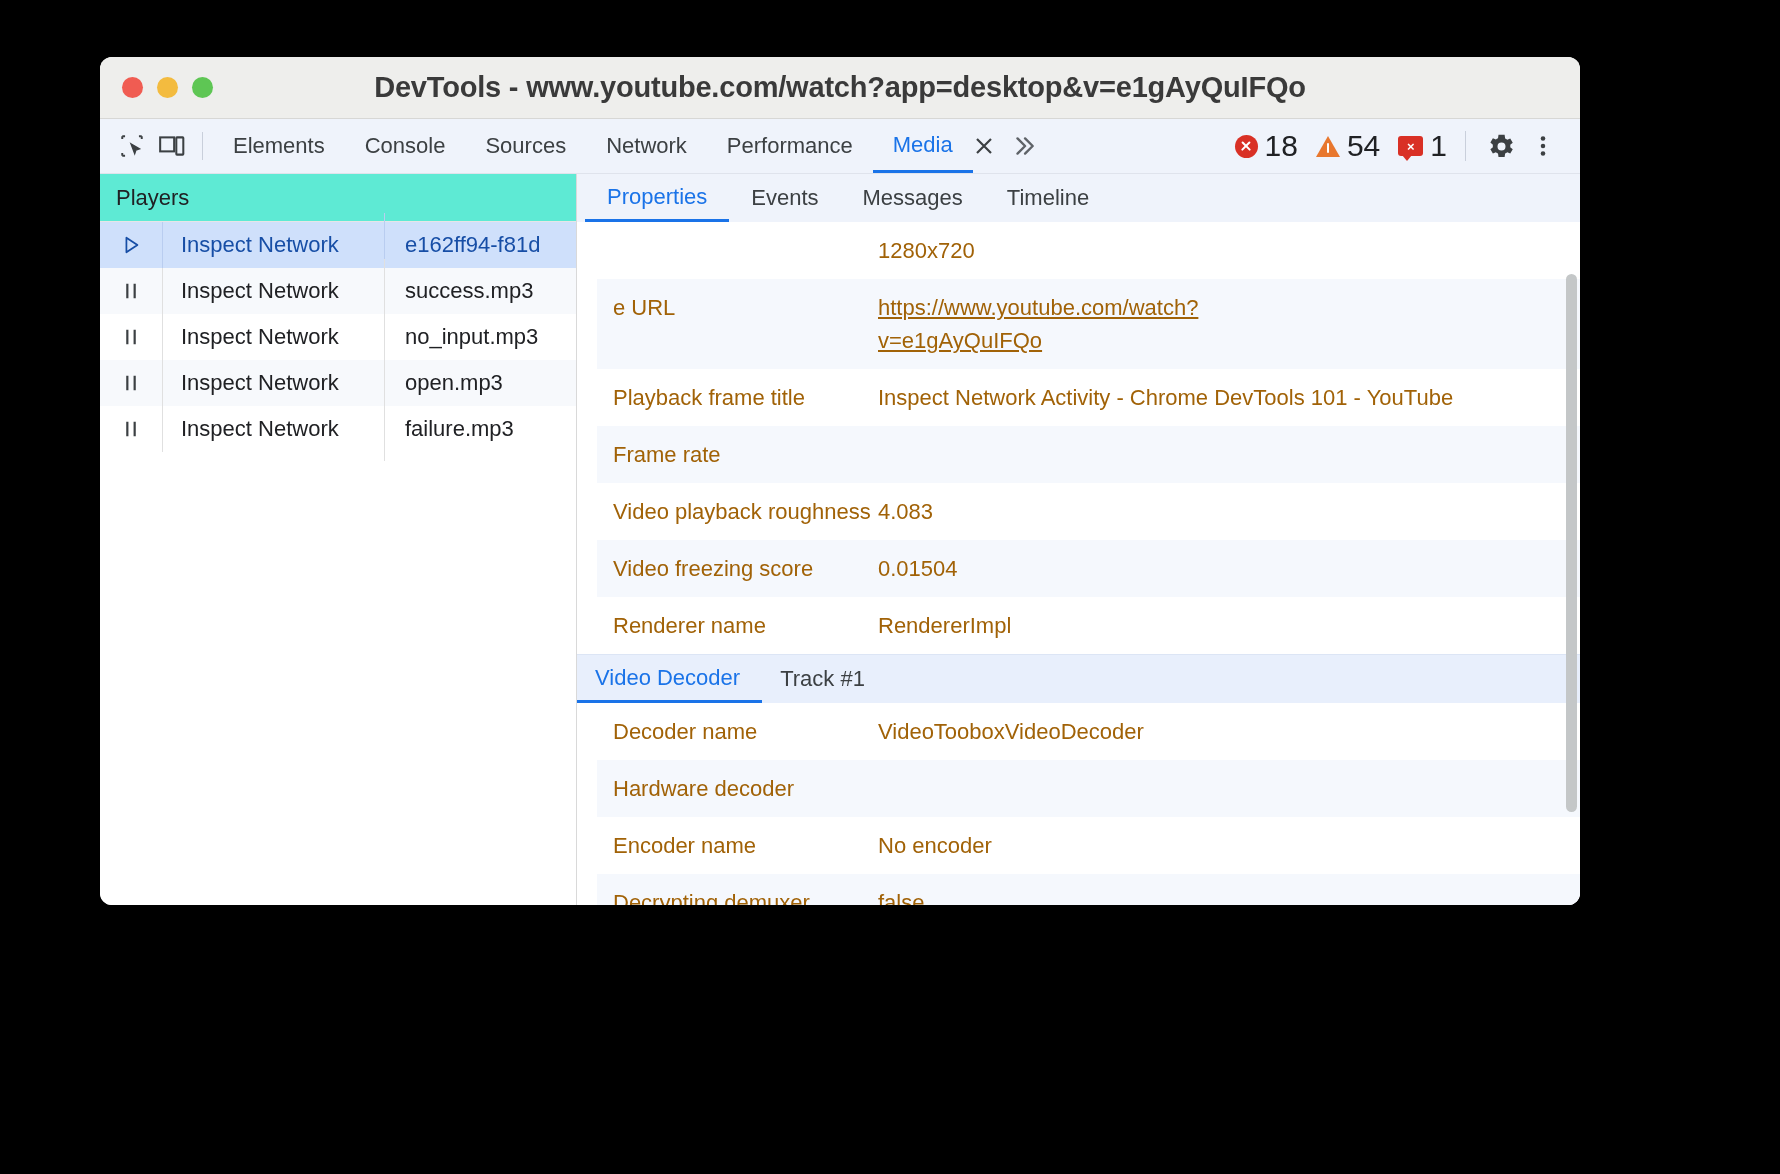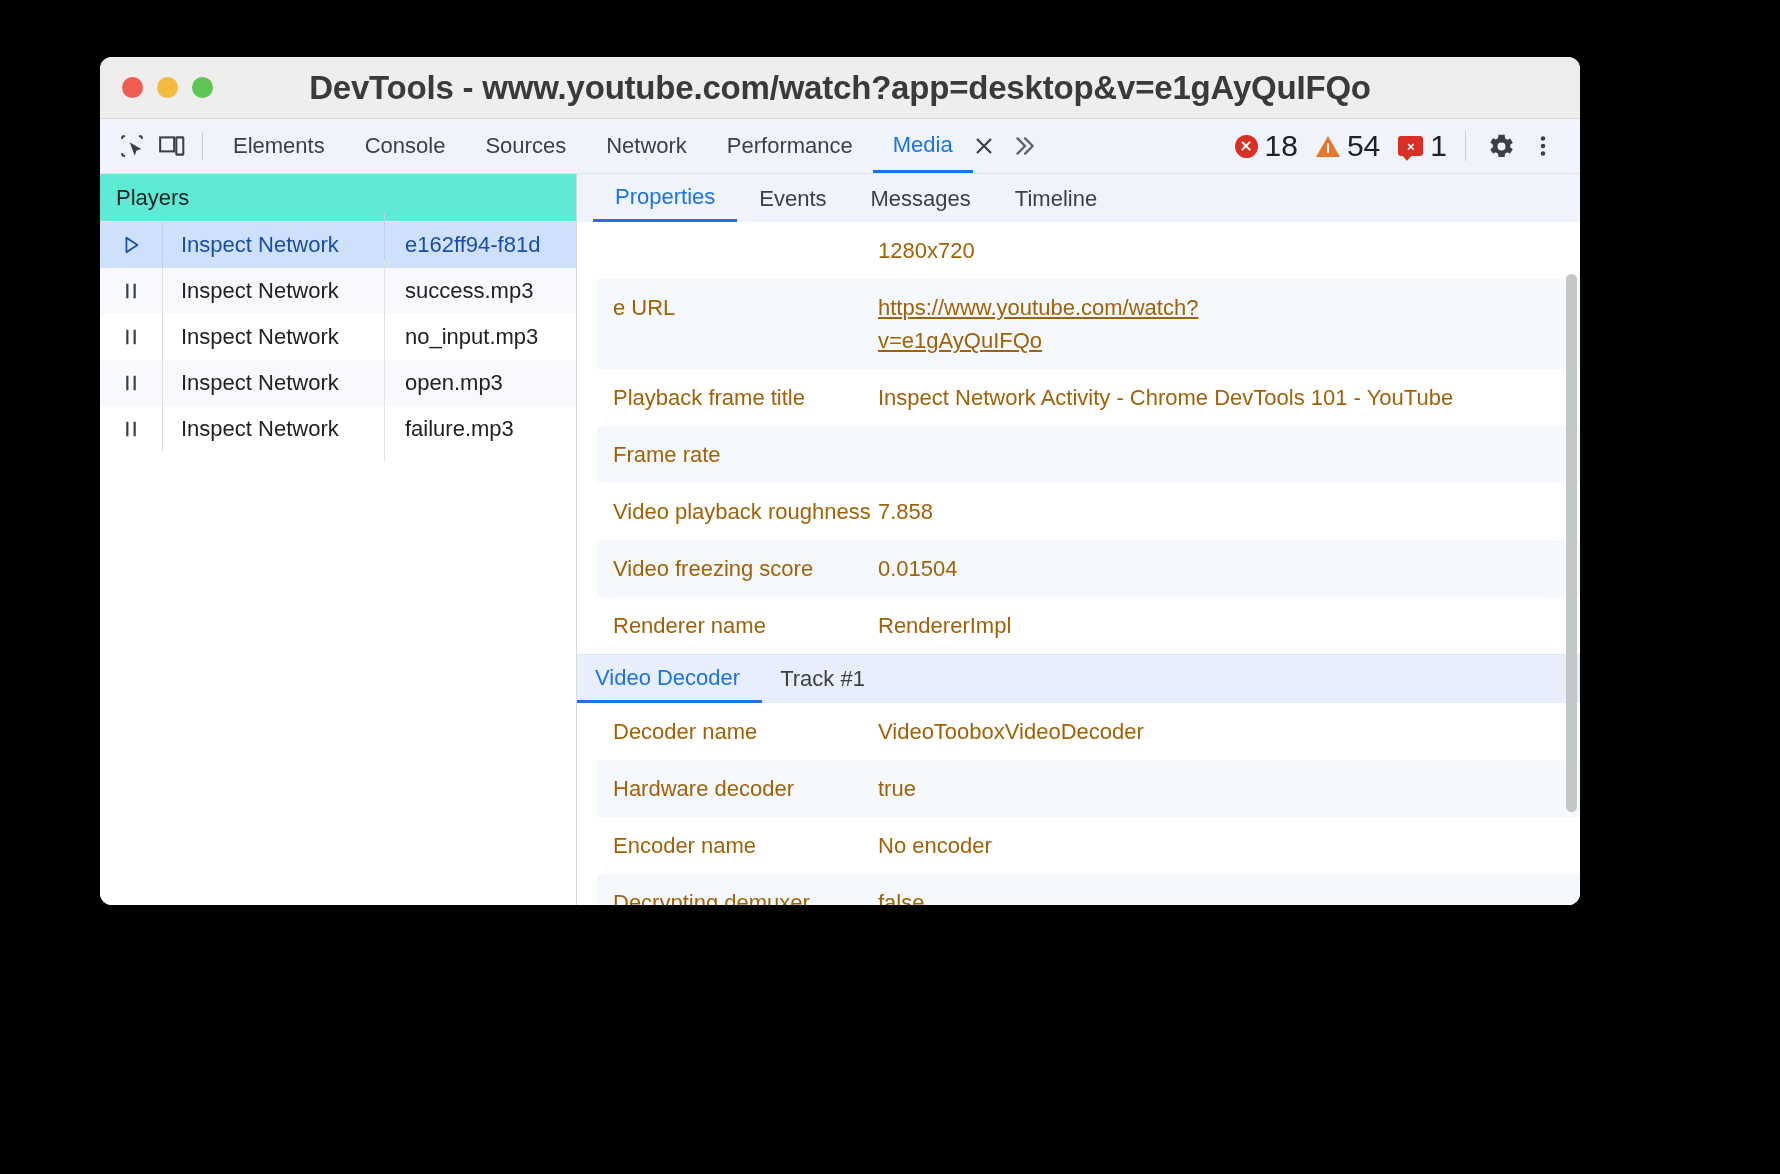--- a/index.html
+++ b/index.html
@@ -29,21 +29,21 @@
     border-bottom: 1px solid #d7d7d5;
     display: flex; align-items: center;
   }
   .traffic { display: flex; gap: 14px; margin-left: 22px; }
   .dot { width: 21px; height: 21px; border-radius: 50%; }
   .dot.red    { background: #f05c52; }
   .dot.yellow { background: #f3bb3f; }
   .dot.green  { background: #5ec654; }
   .title-text {
     position: absolute; left: 0; right: 0; text-align: center;
-    font-size: 33px; font-weight: bold; color: #3a3a3a;
+    font-size: 29px; font-weight: bold; color: #3a3a3a;
     letter-spacing: -0.2px;
     pointer-events: none;
   }
 
   
   .toolbar {
     height: 55px;
     background: #eff3fb;
     border-bottom: 1px solid #dfe3ec;
     display: flex; align-items: center;
@@ -184,22 +184,22 @@
   .details-pane {
     flex: 1;
     background: #fff;
     display: flex; flex-direction: column;
     position: relative;
     overflow: hidden;
   }
   .detail-tabs {
     height: 48px;
     background: #eff3fb;
-    display: flex; align-items: flex-end;
-    padding-left: 16px;
+    display: flex; align-items: center;
+    padding-left: 8px;
   }
   .detail-tab {
     font-size: 22px; color: #3c4043;
     padding: 0 22px; height: 47px;
     display: flex; align-items: center;
   }
   .detail-tab.active { color: #1a73e8; border-bottom: 3px solid #1a73e8; }
 
   .prop-scroll {
     flex: 1;
@@ -429,21 +429,21 @@
           <div class="prop-key">Playback frame title</div>
           <div class="prop-val">Inspect Network Activity - Chrome DevTools 101 - YouTube</div>
         </div>
 
         <div class="prop-row alt">
           <div class="prop-key">Frame rate</div>
         </div>
 
         <div class="prop-row">
           <div class="prop-key">Video playback roughness</div>
-          <div class="prop-val">7.858</div>
+          <div class="prop-val">4.083</div>
         </div>
 
         <div class="prop-row alt">
           <div class="prop-key">Video freezing score</div>
           <div class="prop-val">0.01504</div>
         </div>
 
         <div class="prop-row">
           <div class="prop-key">Renderer name</div>
           <div class="prop-val">RendererImpl</div>
@@ -453,21 +453,20 @@
           <div class="sub-tab active">Video Decoder</div>
           <div class="sub-tab">Track #1</div>
         </div>
 
         <div class="prop-row">
           <div class="prop-key">Decoder name</div>
           <div class="prop-val">VideoTooboxVideoDecoder</div>
         </div>
         <div class="prop-row alt">
           <div class="prop-key">Hardware decoder</div>
-          <div class="prop-val">true</div>
         </div>
         <div class="prop-row">
           <div class="prop-key">Encoder name</div>
           <div class="prop-val">No encoder</div>
         </div>
         <div class="prop-row alt">
           <div class="prop-key">Decrypting demuxer</div>
           <div class="prop-val">false</div>
         </div>
 

